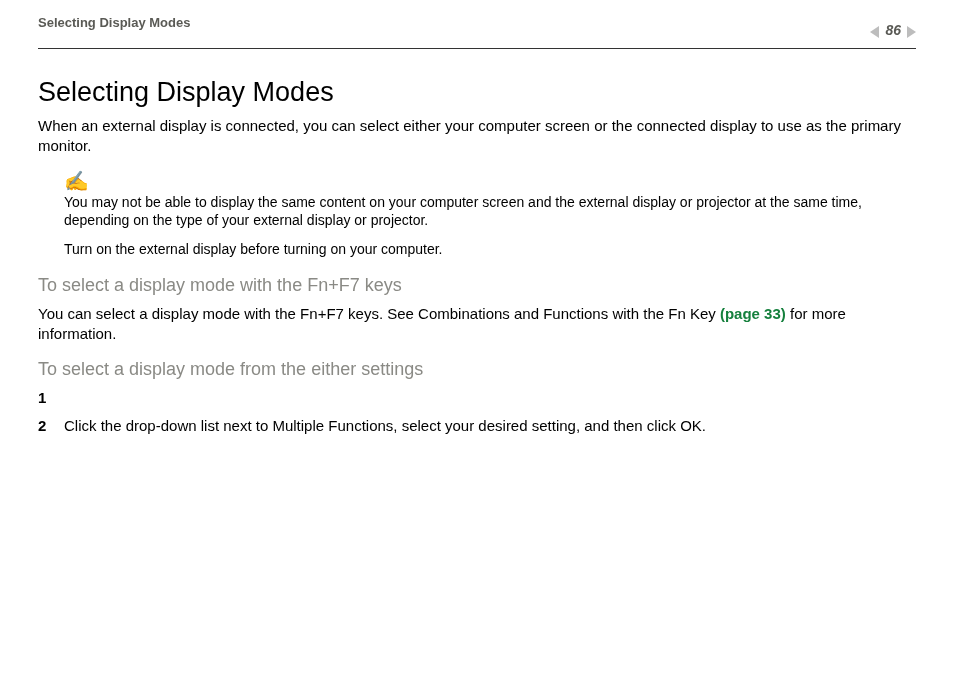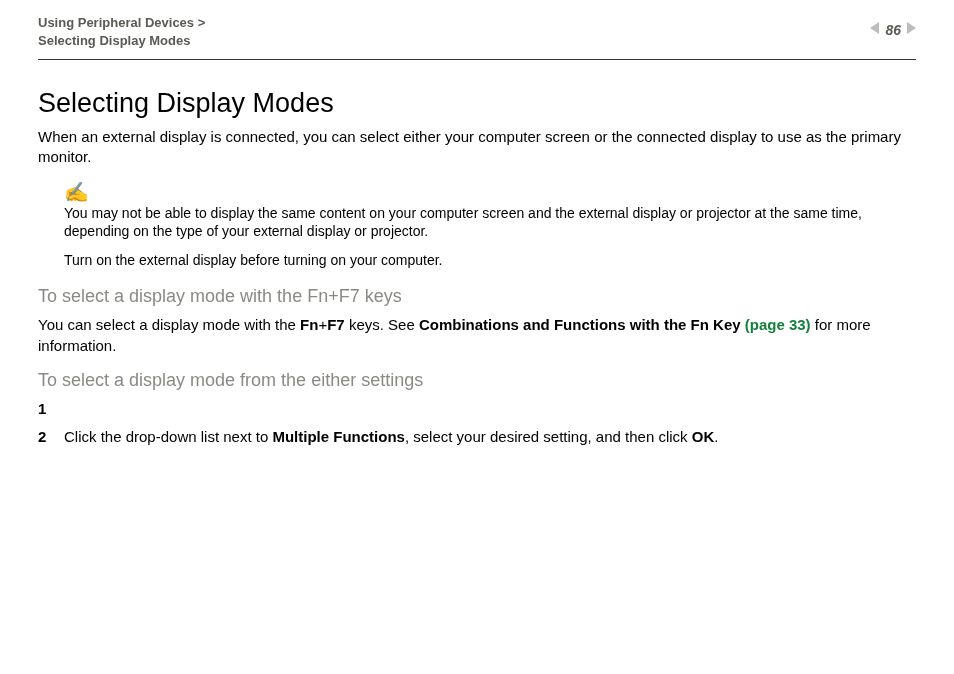--- a/index.html
+++ b/index.html
@@ -24,21 +24,21 @@
     margin-bottom: 28px;
   }
   .breadcrumb {
     font-size: 13px;
     font-weight: bold;
     color: #5a5a55;
     line-height: 1.35;
   }
   .pagenav {
     display: flex;
-    align-items: flex-start;
+    align-items: flex-end;
     gap: 6px;
     padding-top: 8px;
   }
   .pagenum {
     font-style: italic;
     font-weight: bold;
     color: #5a5a55;
     font-size: 14px;
   }
   .tri {
@@ -92,30 +92,29 @@
   }
   ol.steps li {
     display: flex;
     margin-bottom: 8px;
     line-height: 1.35;
   }
   ol.steps .num {
     font-weight: bold;
     min-width: 26px;
   }
-  .b { font-weight: bold; }
+  .b { font-weight: normal; }
 </style>
 </head>
 <body>
 
 <div class="page">
 
   <div class="header">
     <div class="breadcrumb">
-      <div>Using Peripheral Devices &gt;</div>
       <div>Selecting Display Modes</div>
     </div>
     <div class="pagenav">
       <div class="tri left"></div>
       <div class="pagenum">86</div>
       <div class="tri right"></div>
     </div>
   </div>
 
   <h1 class="title">Selecting Display Modes</h1>

